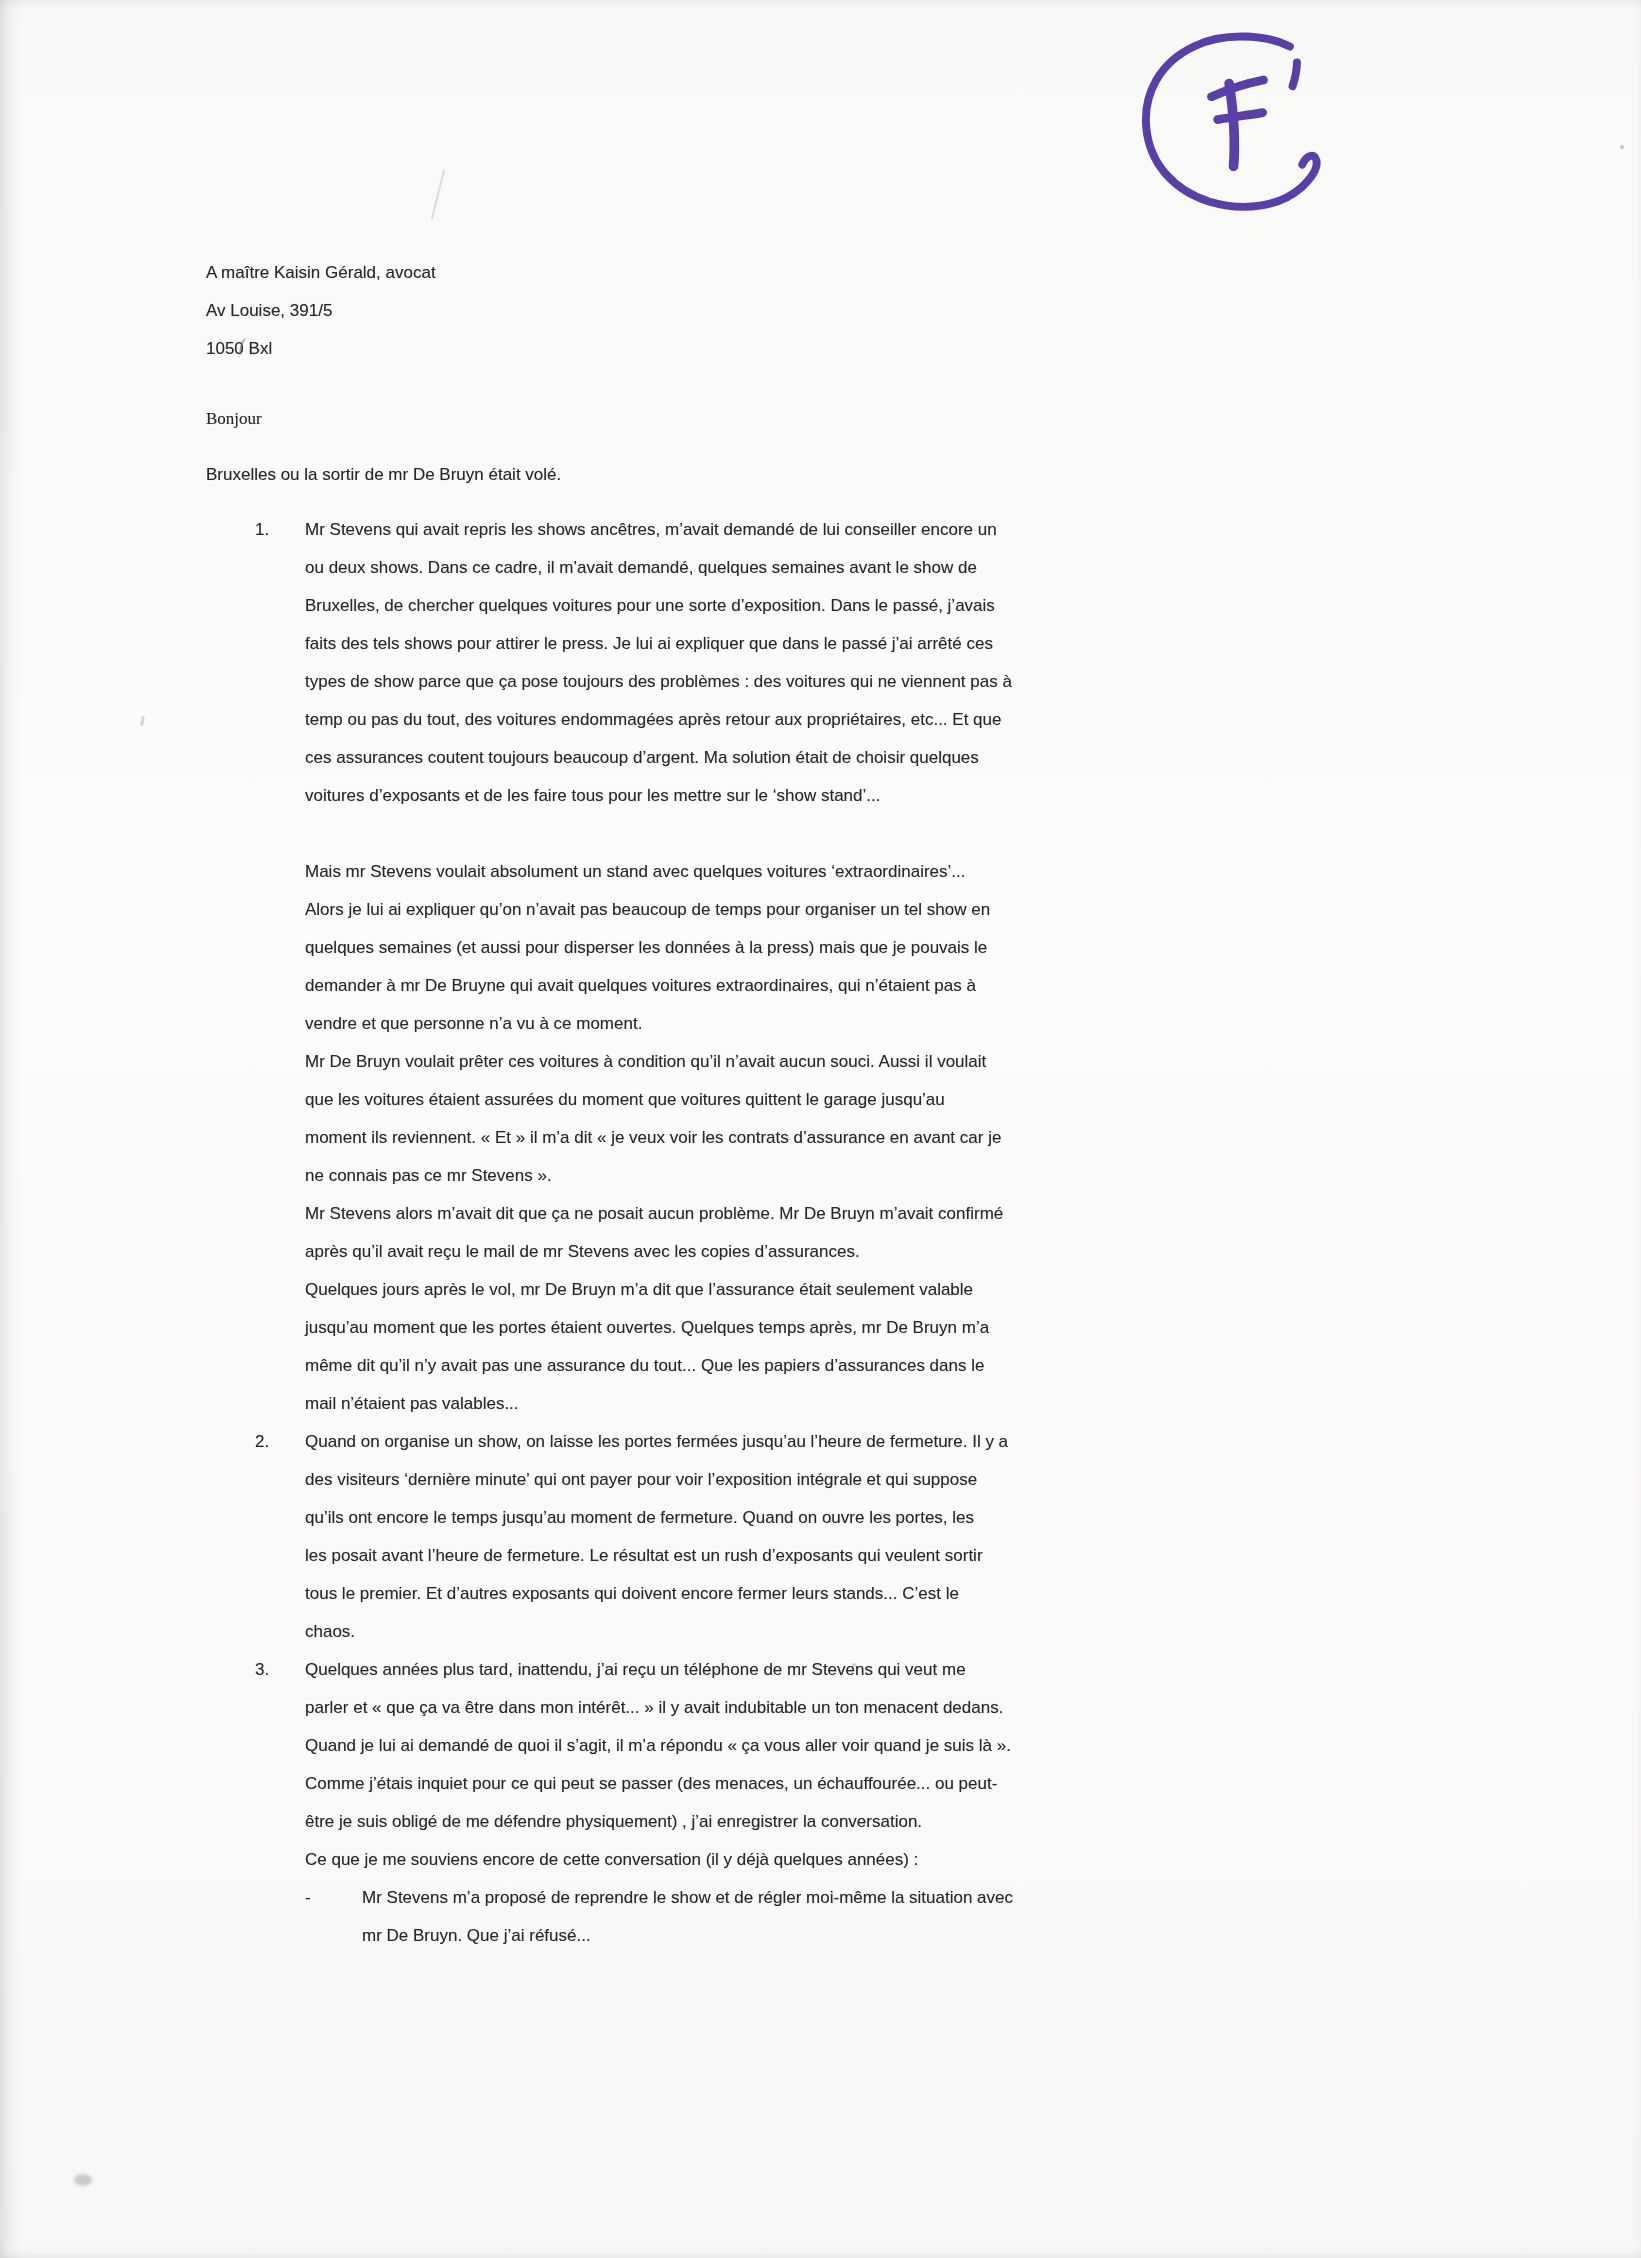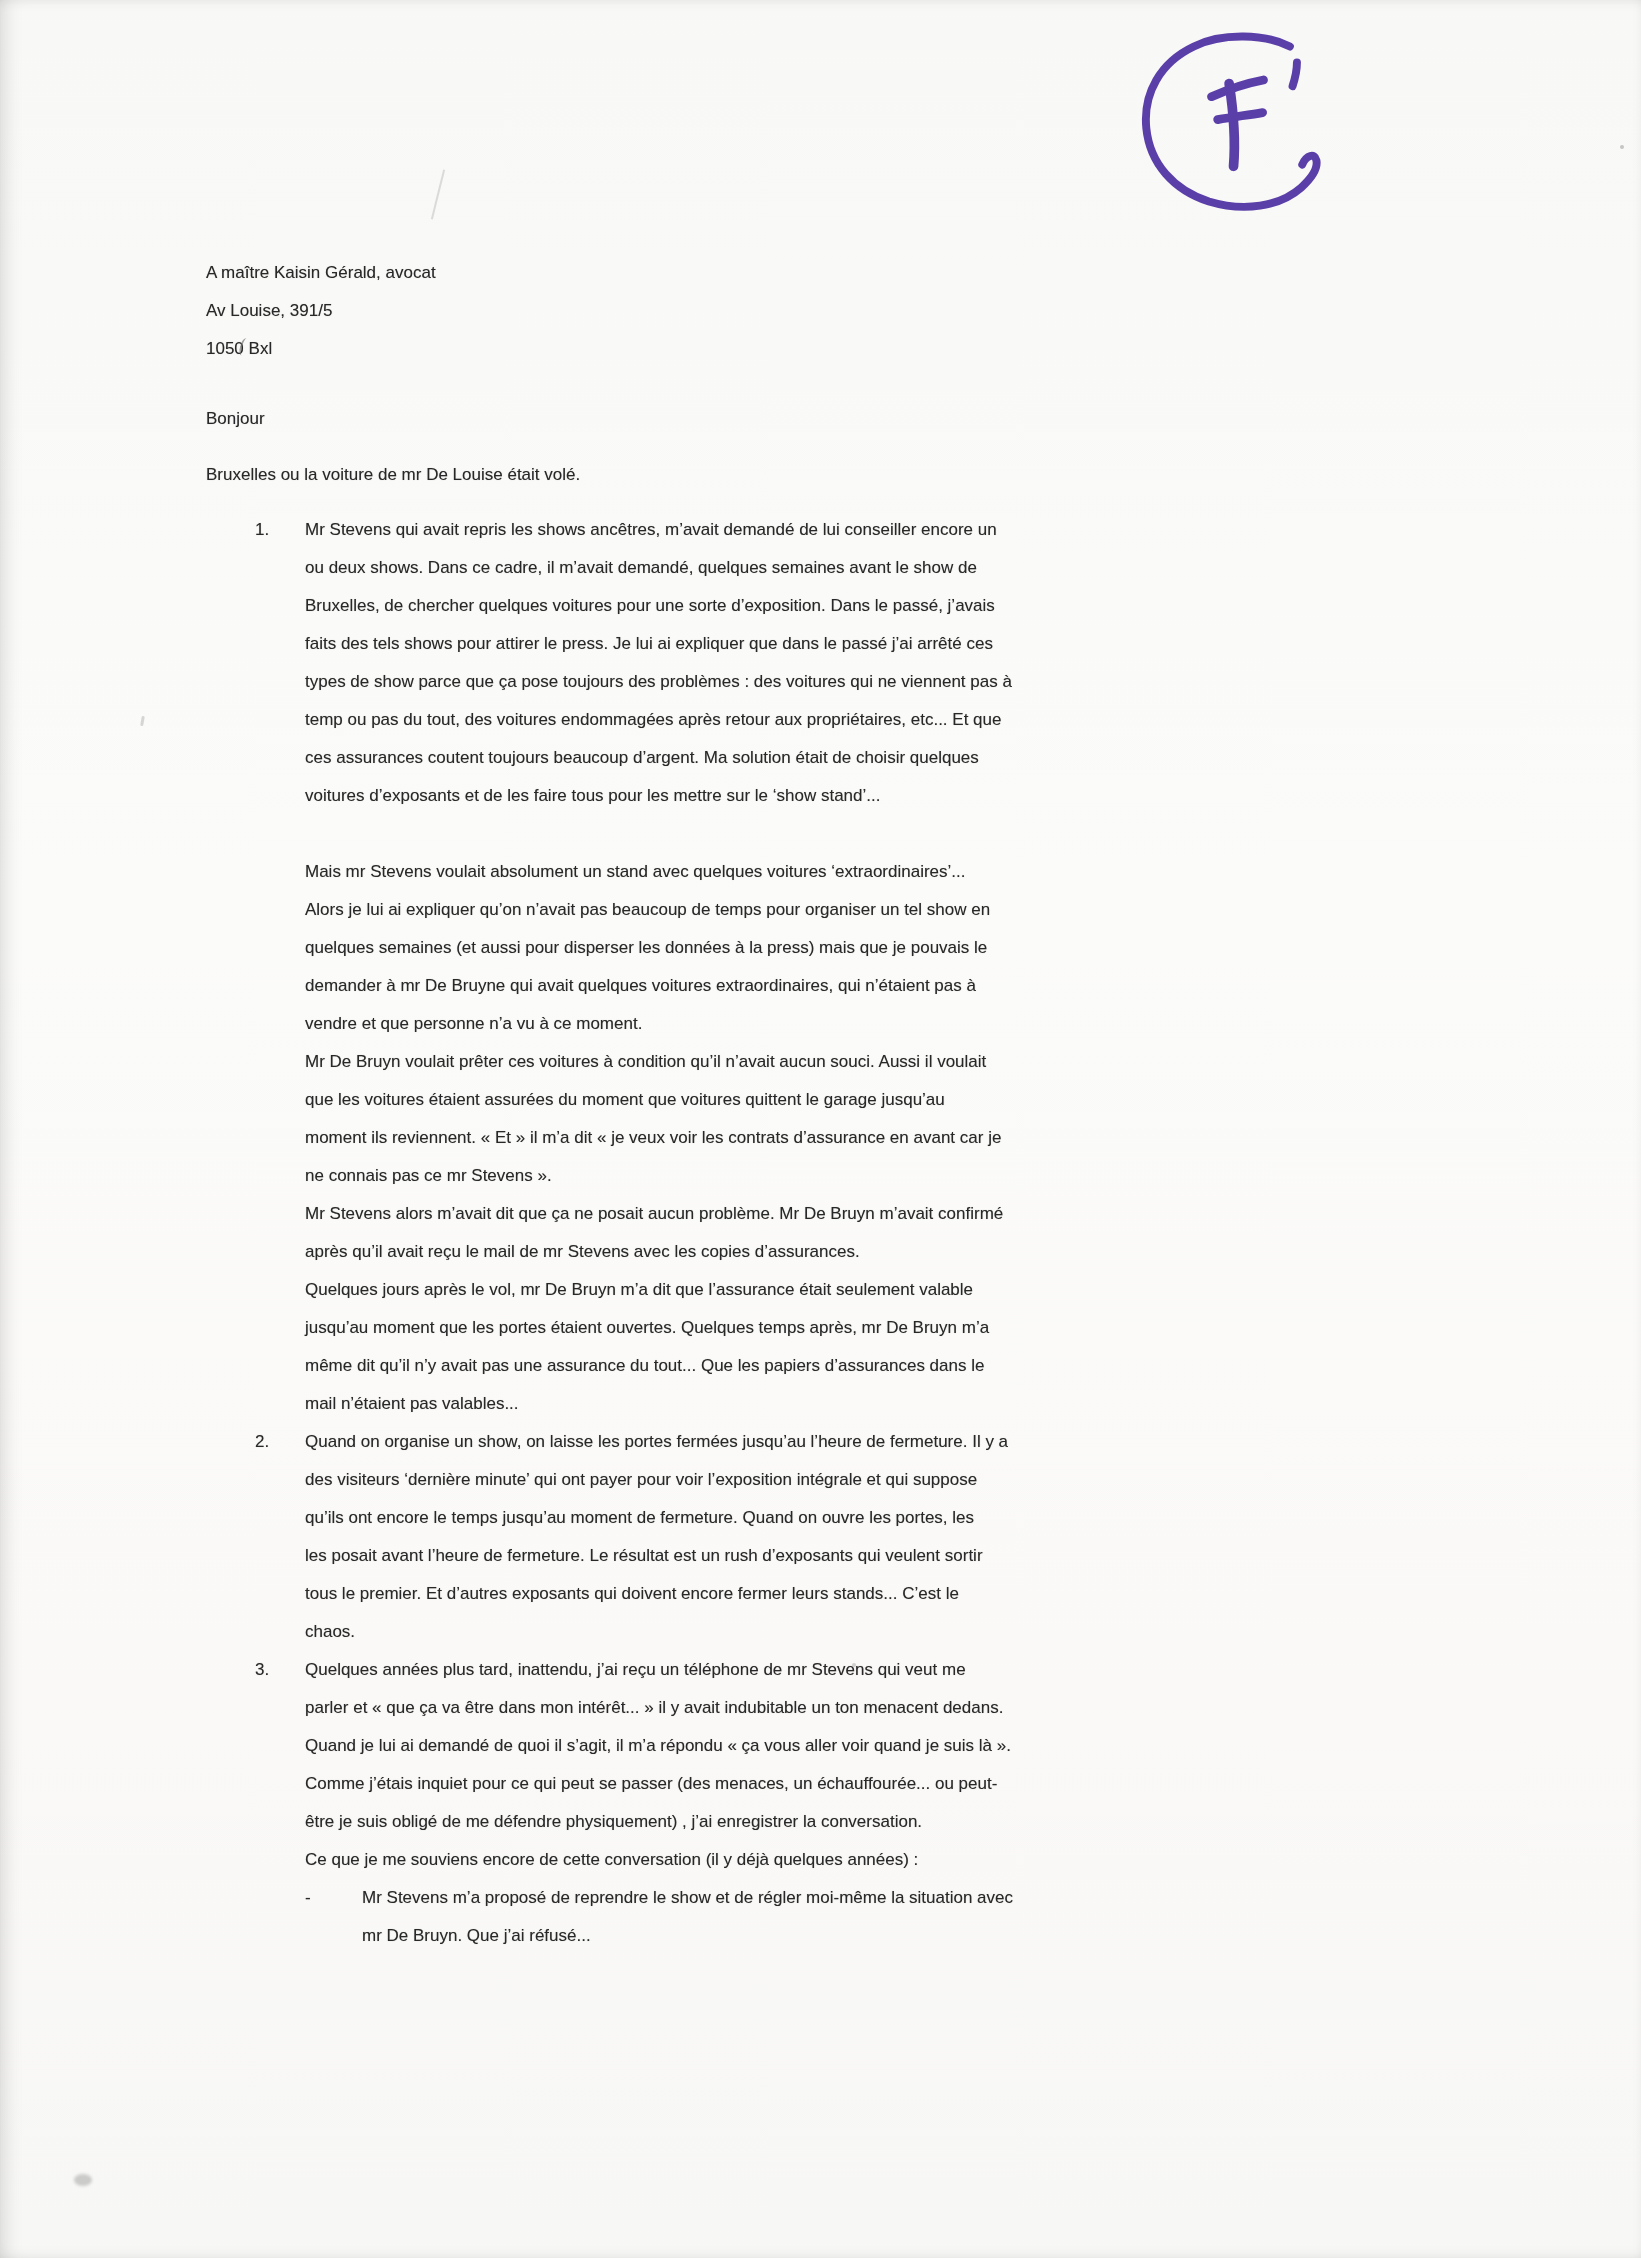--- a/index.html
+++ b/index.html
@@ -20,21 +20,21 @@
       inset -8.8px 0 12.4px -10.6px rgba(0,0,0,.08),
       inset 0 -10.6px 16px -12.4px rgba(0,0,0,.10);
   }
   .content{
     position:absolute;left:206px;top:221px;width:1235px;
     color:#282828;font-size:17px;line-height:38px;
     text-shadow:0 0 0.9px rgba(45,45,45,.35);
     margin-top:33px;
   }
   .tline{white-space:pre;min-height:38px;}
-  .greeting{margin-top:32px;}
+  .greeting{margin-top:32px;font-family:Liberation Serif, serif;}
   .intro{margin-top:17.6px;}
   .list{margin-top:17.6px;}
   .list-item{position:relative;padding-left:99px;}
   .list-num{position:absolute;left:49px;top:0;}
   .para-gap{margin-top:38px;}
   .dash-item{position:relative;padding-left:57px;}
   .dash-marker{position:absolute;left:0;top:0;}
   .grade-mark{position:absolute;left:1134px;top:26.5px;}
   .speck{position:absolute;pointer-events:none;}
   .speck-comma{left:240px;top:338px;width:6.2px;height:17.6px;border-left:2.6px solid rgba(110,110,108,.65);border-radius:50% 50% 40% 60%;transform:rotate(18deg);}
@@ -62,21 +62,21 @@
 <div class="content">
   <div class="recipient">
       <div class="tline">A maître Kaisin Gérald, avocat</div>
       <div class="tline">Av Louise, 391/5</div>
       <div class="tline">1050 Bxl</div>
     </div>
 
   <div class="greeting">Bonjour</div>
 
   <div class="intro">
-      <div class="tline">Bruxelles ou la voiture de mr De Louise était volé.</div>
+      <div class="tline">Bruxelles ou la sortir de mr De Bruyn était volé.</div>
     </div>
 
   <div class="list">
 
     <div class="list-item">
       <span class="list-num">1.</span>
       <div class="list-body">
         <div>
             <div class="tline">Mr Stevens qui avait repris les shows ancêtres, m’avait demandé de lui conseiller encore un</div>
             <div class="tline">ou deux shows. Dans ce cadre, il m’avait demandé, quelques semaines avant le show de</div>

